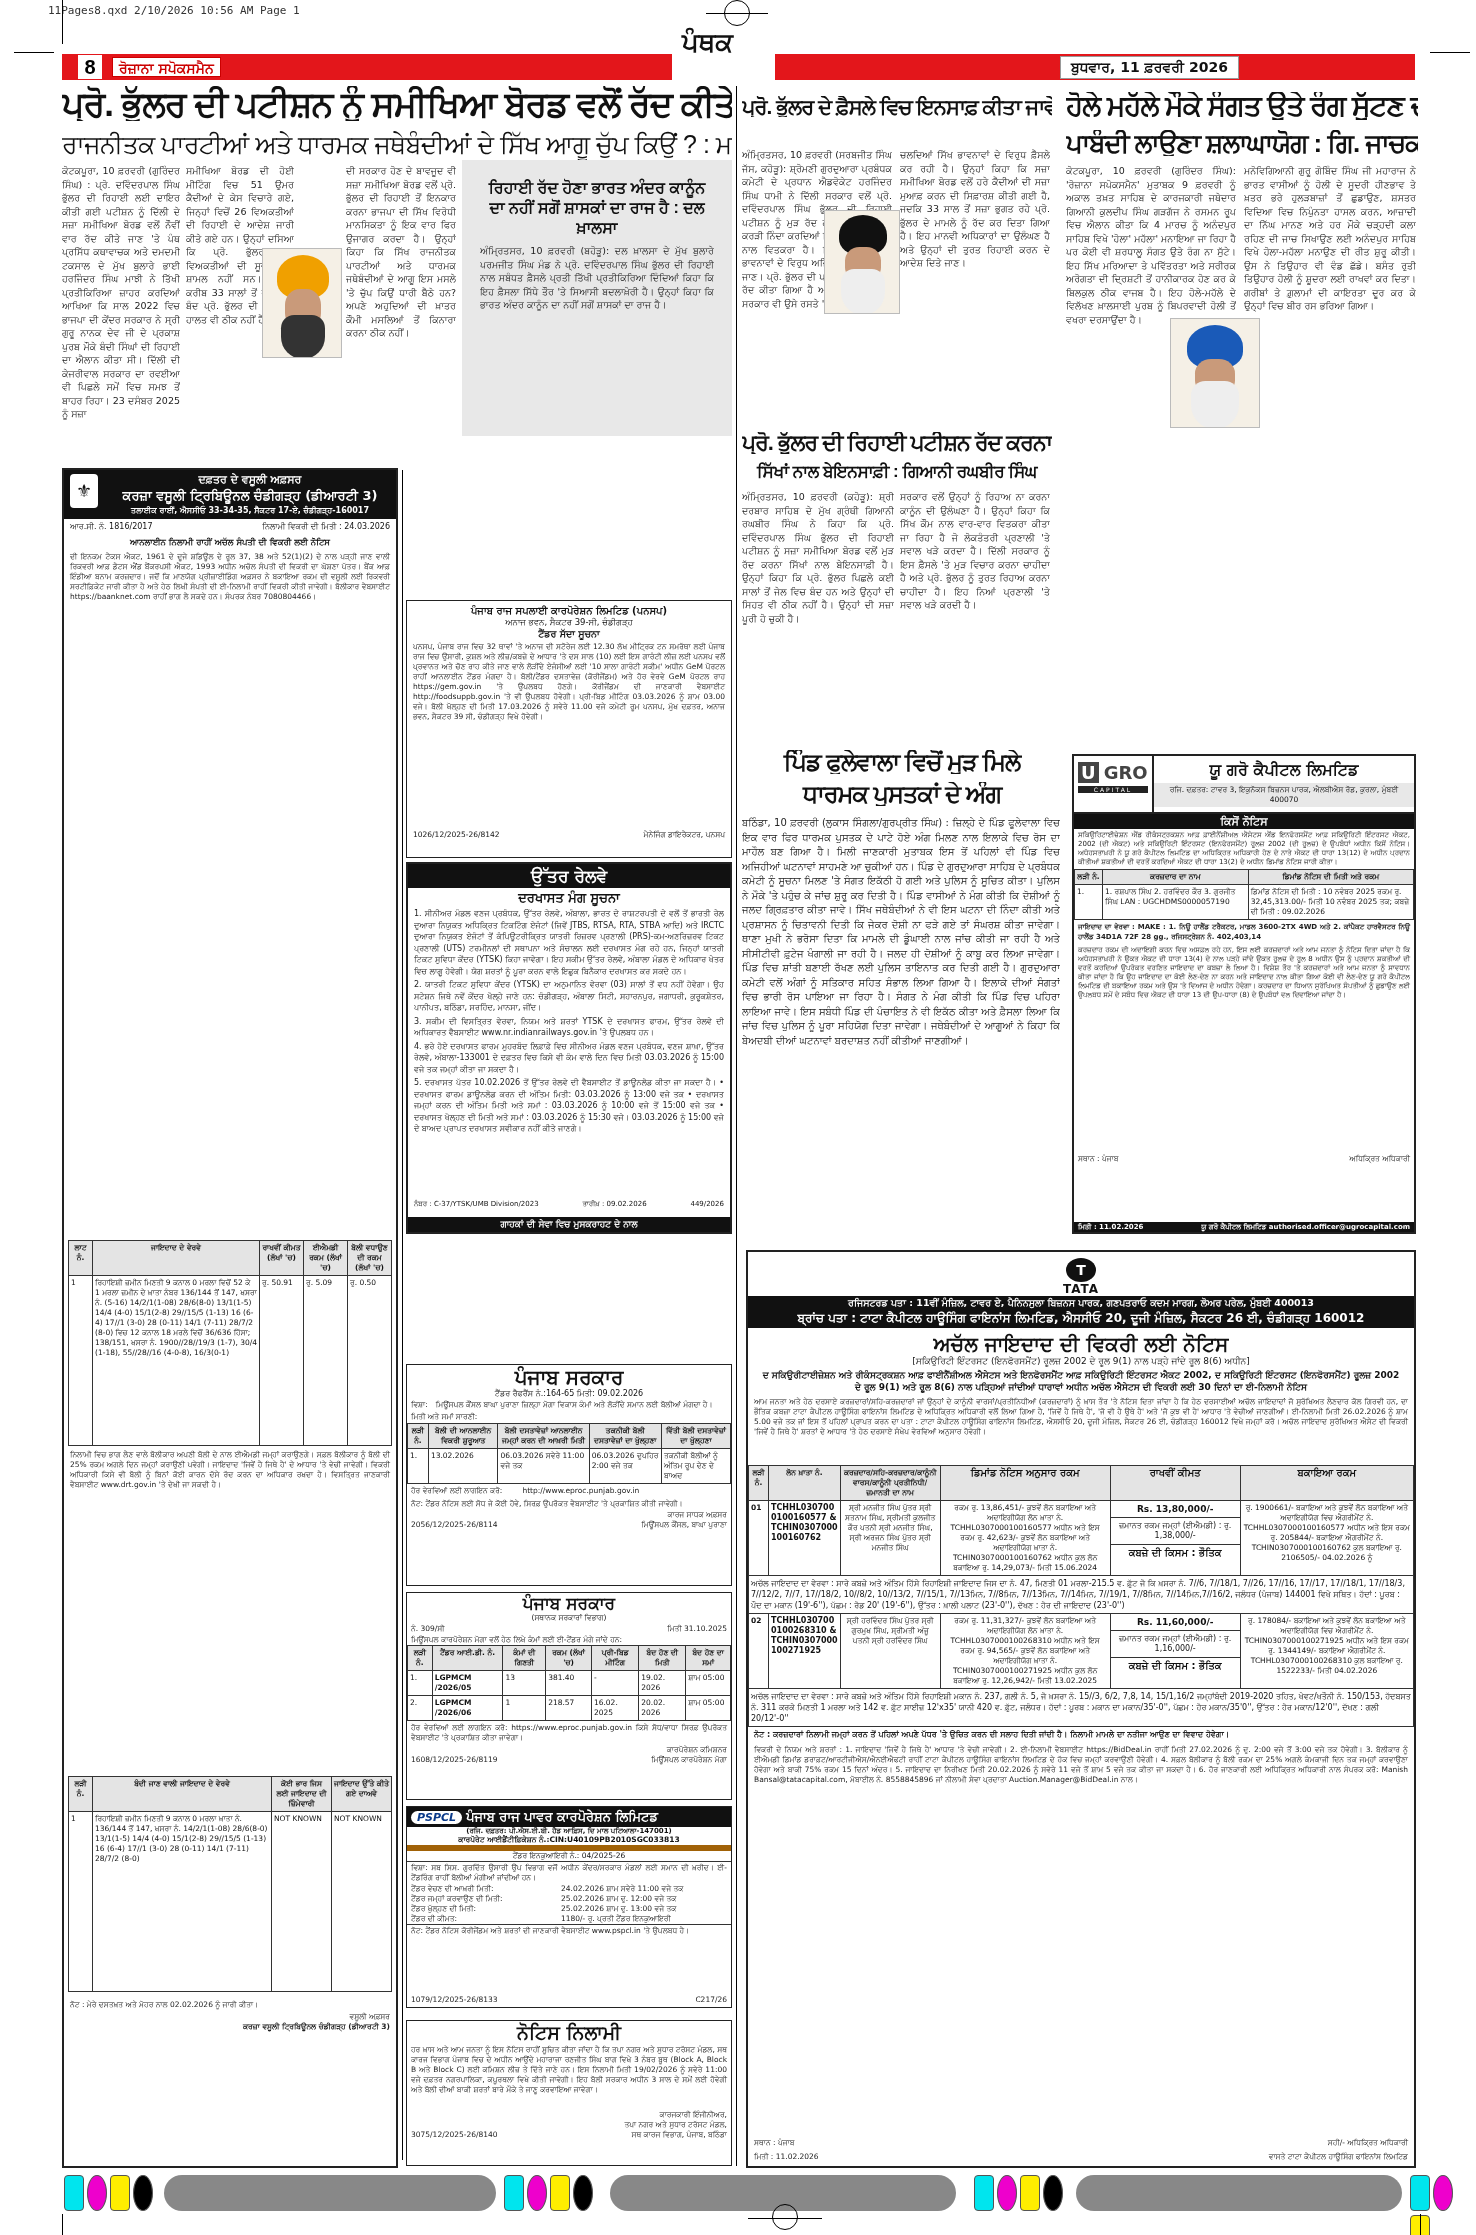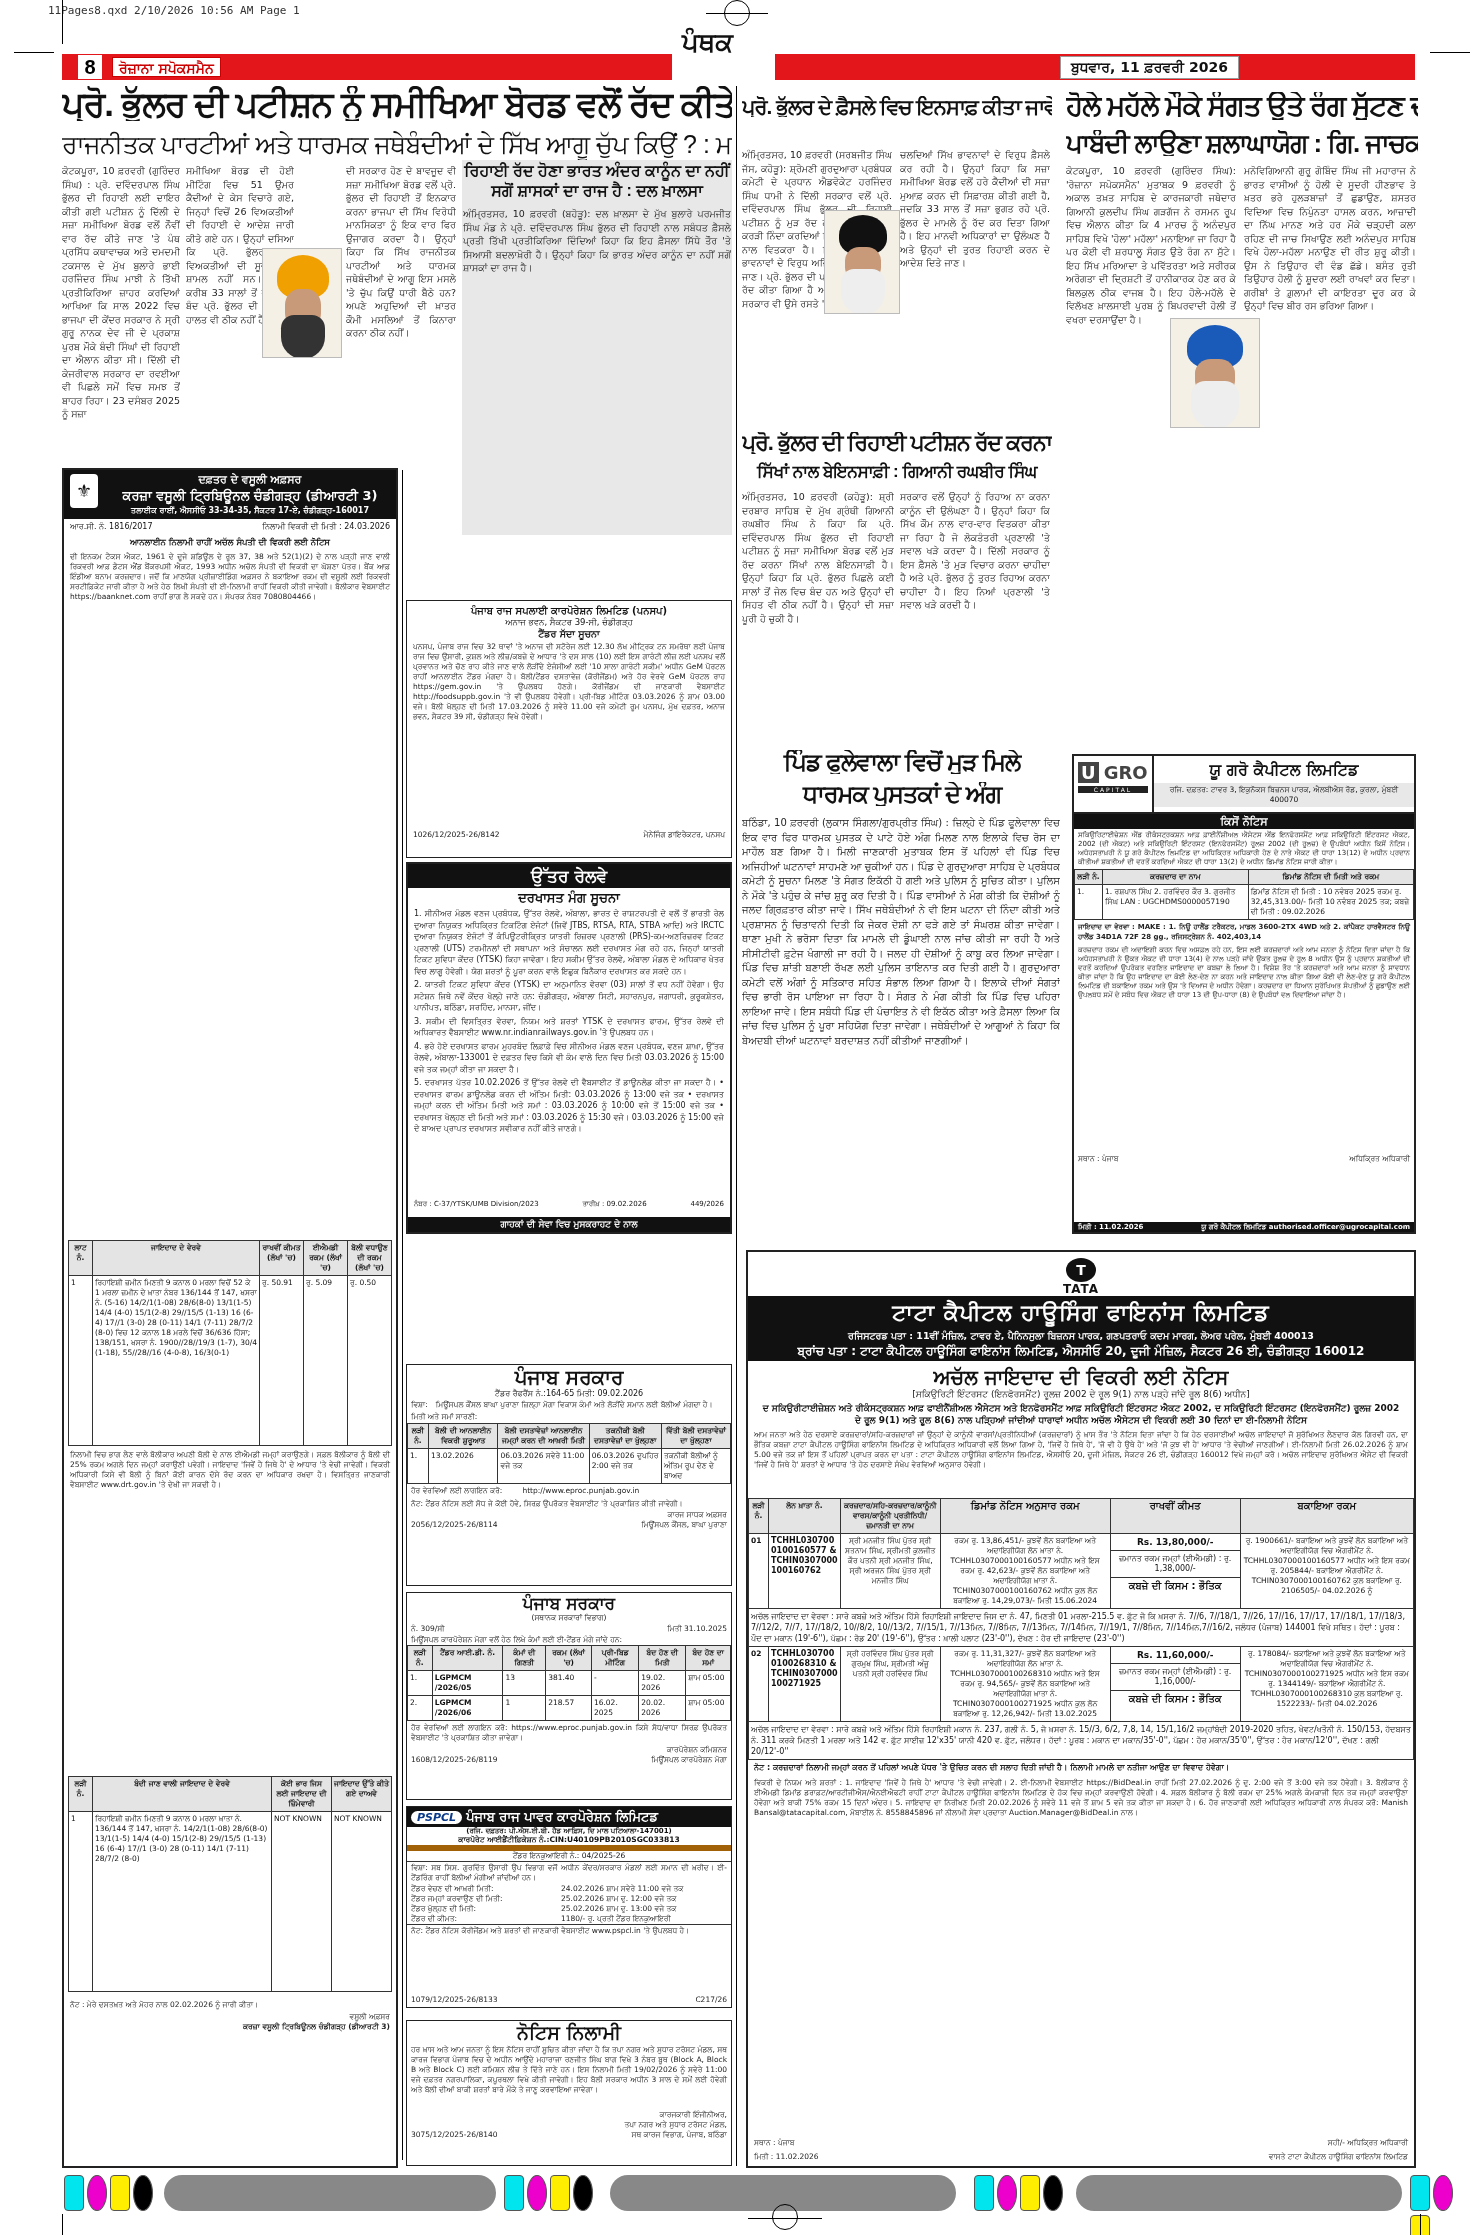--- a/index.html
+++ b/index.html
@@ -54,21 +54,21 @@
 <div class="abs subhl" style="left:62px;top:130px;width:670px;font-size:25px;text-align:center">ਰਾਜਨੀਤਕ ਪਾਰਟੀਆਂ ਅਤੇ ਧਾਰਮਕ ਜਥੇਬੰਦੀਆਂ ਦੇ ਸਿੱਖ ਆਗੂ ਚੁੱਪ ਕਿਉਂ ? : ਮਾਝੀ</div>
 <div class="abs col" style="left:62px;top:164px;width:118px;height:300px">ਕੋਟਕਪੂਰਾ, 10 ਫ਼ਰਵਰੀ (ਗੁਰਿੰਦਰ ਸਿੰਘ) : ਪ੍ਰੋ. ਦਵਿੰਦਰਪਾਲ ਸਿੰਘ ਭੁੱਲਰ ਦੀ ਰਿਹਾਈ ਲਈ ਦਾਇਰ ਕੀਤੀ ਗਈ ਪਟੀਸ਼ਨ ਨੂੰ ਦਿੱਲੀ ਦੇ ਸਜ਼ਾ ਸਮੀਖਿਆ ਬੋਰਡ ਵਲੋਂ ਨੌਵੀਂ ਵਾਰ ਰੱਦ ਕੀਤੇ ਜਾਣ 'ਤੇ ਪੰਥ ਪ੍ਰਸਿੱਧ ਕਥਾਵਾਚਕ ਅਤੇ ਦਮਦਮੀ ਟਕਸਾਲ ਦੇ ਮੁੱਖ ਬੁਲਾਰੇ ਭਾਈ ਹਰਜਿੰਦਰ ਸਿੰਘ ਮਾਝੀ ਨੇ ਤਿੱਖੀ ਪ੍ਰਤੀਕਿਰਿਆ ਜ਼ਾਹਰ ਕਰਦਿਆਂ ਆਖਿਆ ਕਿ ਸਾਲ 2022 ਵਿਚ ਭਾਜਪਾ ਦੀ ਕੇਂਦਰ ਸਰਕਾਰ ਨੇ ਸ੍ਰੀ ਗੁਰੂ ਨਾਨਕ ਦੇਵ ਜੀ ਦੇ ਪ੍ਰਕਾਸ਼ ਪੁਰਬ ਮੌਕੇ ਬੰਦੀ ਸਿੰਘਾਂ ਦੀ ਰਿਹਾਈ ਦਾ ਐਲਾਨ ਕੀਤਾ ਸੀ। ਦਿੱਲੀ ਦੀ ਕੇਜਰੀਵਾਲ ਸਰਕਾਰ ਦਾ ਰਵਈਆ ਵੀ ਪਿਛਲੇ ਸਮੇਂ ਵਿਚ ਸਮਝ ਤੋਂ ਬਾਹਰ ਰਿਹਾ। 23 ਦਸੰਬਰ 2025 ਨੂੰ ਸਜ਼ਾ</div>
 <div class="abs col" style="left:186px;top:164px;width:108px;height:300px">ਸਮੀਖਿਆ ਬੋਰਡ ਦੀ ਹੋਈ ਮੀਟਿੰਗ ਵਿਚ 51 ਉਮਰ ਕੈਦੀਆਂ ਦੇ ਕੇਸ ਵਿਚਾਰੇ ਗਏ, ਜਿਨ੍ਹਾਂ ਵਿਚੋਂ 26 ਵਿਅਕਤੀਆਂ ਦੀ ਰਿਹਾਈ ਦੇ ਆਦੇਸ਼ ਜਾਰੀ ਕੀਤੇ ਗਏ ਹਨ। ਉਨ੍ਹਾਂ ਦਸਿਆ ਕਿ ਪ੍ਰੋ. ਭੁੱਲਰ 26 ਵਿਅਕਤੀਆਂ ਦੀ ਸੂਚੀ ਵਿਚ ਸ਼ਾਮਲ ਨਹੀਂ ਸਨ। ਪਿਛਲੇ ਕਰੀਬ 33 ਸਾਲਾਂ ਤੋਂ ਜੇਲ ਵਿਚ ਬੰਦ ਪ੍ਰੋ. ਭੁੱਲਰ ਦੀ ਮਾਨਸਿਕ ਹਾਲਤ ਵੀ ਠੀਕ ਨਹੀਂ ਹੈ।</div>
 <div class="abs photo" style="left:262px;top:248px;width:80px;height:110px">
   <div class="turban" style="left:14px;top:6px;width:52px;height:44px;background:#f0a000"></div>
   <div class="face" style="left:22px;top:40px;width:36px;height:40px"></div>
   <div class="beard" style="left:18px;top:66px;width:44px;height:44px;background:#333"></div>
 </div>
 <div class="abs col" style="left:346px;top:164px;width:110px;height:300px">ਦੀ ਸਰਕਾਰ ਹੋਣ ਦੇ ਬਾਵਜੂਦ ਵੀ ਸਜ਼ਾ ਸਮੀਖਿਆ ਬੋਰਡ ਵਲੋਂ ਪ੍ਰੋ. ਭੁੱਲਰ ਦੀ ਰਿਹਾਈ ਤੋਂ ਇਨਕਾਰ ਕਰਨਾ ਭਾਜਪਾ ਦੀ ਸਿੱਖ ਵਿਰੋਧੀ ਮਾਨਸਿਕਤਾ ਨੂੰ ਇਕ ਵਾਰ ਫਿਰ ਉਜਾਗਰ ਕਰਦਾ ਹੈ। ਉਨ੍ਹਾਂ ਕਿਹਾ ਕਿ ਸਿੱਖ ਰਾਜਨੀਤਕ ਪਾਰਟੀਆਂ ਅਤੇ ਧਾਰਮਕ ਜਥੇਬੰਦੀਆਂ ਦੇ ਆਗੂ ਇਸ ਮਸਲੇ 'ਤੇ ਚੁੱਪ ਕਿਉਂ ਧਾਰੀ ਬੈਠੇ ਹਨ? ਅਪਣੇ ਅਹੁਦਿਆਂ ਦੀ ਖ਼ਾਤਰ ਕੌਮੀ ਮਸਲਿਆਂ ਤੋਂ ਕਿਨਾਰਾ ਕਰਨਾ ਠੀਕ ਨਹੀਂ।</div>
 
-<div class="abs grey" style="left:462px;top:160px;width:270px;height:375px;padding:1px">
+<div class="abs grey" style="left:462px;top:160px;width:270px;height:276px;padding:18px">
   <div class="hl" style="font-size:16px;white-space:normal;text-align:center;line-height:20px;letter-spacing:0">ਰਿਹਾਈ ਰੱਦ ਹੋਣਾ ਭਾਰਤ ਅੰਦਰ ਕਾਨੂੰਨ ਦਾ ਨਹੀਂ ਸਗੋਂ ਸ਼ਾਸਕਾਂ ਦਾ ਰਾਜ ਹੈ : ਦਲ ਖ਼ਾਲਸਾ</div>
   <div class="col" style="margin-top:6px;height:200px">ਅੰਮ੍ਰਿਤਸਰ, 10 ਫ਼ਰਵਰੀ (ਬਹੋੜੂ): ਦਲ ਖ਼ਾਲਸਾ ਦੇ ਮੁੱਖ ਬੁਲਾਰੇ ਪਰਮਜੀਤ ਸਿੰਘ ਮੰਡ ਨੇ ਪ੍ਰੋ. ਦਵਿੰਦਰਪਾਲ ਸਿੰਘ ਭੁੱਲਰ ਦੀ ਰਿਹਾਈ ਨਾਲ ਸਬੰਧਤ ਫ਼ੈਸਲੇ ਪ੍ਰਤੀ ਤਿੱਖੀ ਪ੍ਰਤੀਕਿਰਿਆ ਦਿੰਦਿਆਂ ਕਿਹਾ ਕਿ ਇਹ ਫ਼ੈਸਲਾ ਸਿੱਧੇ ਤੌਰ 'ਤੇ ਸਿਆਸੀ ਬਦਲਾਖ਼ੋਰੀ ਹੈ। ਉਨ੍ਹਾਂ ਕਿਹਾ ਕਿ ਭਾਰਤ ਅੰਦਰ ਕਾਨੂੰਨ ਦਾ ਨਹੀਂ ਸਗੋਂ ਸ਼ਾਸਕਾਂ ਦਾ ਰਾਜ ਹੈ।</div>
 </div>
 
 <div class="abs box" style="left:62px;top:468px;width:336px;height:1700px">
   <div class="boxhead" style="font-size:11px;padding:3px 0 0 40px">ਦਫ਼ਤਰ ਦੇ ਵਸੂਲੀ ਅਫ਼ਸਰ</div>
   <div class="boxhead" style="font-size:13px;padding:2px 0 0 40px">ਕਰਜ਼ਾ ਵਸੂਲੀ ਟ੍ਰਿਬਿਊਨਲ ਚੰਡੀਗੜ੍ਹ (ਡੀਆਰਟੀ 3)</div>
   <div class="boxhead" style="font-size:8px;padding:2px 0 3px 40px">ਤਲਾਈਕ ਰਾਈਂ, ਐਸਸੀਓ 33-34-35, ਸੈਕਟਰ 17-ਏ, ਚੰਡੀਗੜ੍ਹ-160017</div>
   <div class="abs" style="left:6px;top:4px;width:28px;height:34px;background:#fff;border-radius:4px;text-align:center;font-size:18px;line-height:34px">⚜</div>
   <div style="display:flex;justify-content:space-between;padding:3px 6px;font-size:8px">
@@ -350,21 +350,20 @@
     <span>ਮਿਤੀ : 11.02.2026</span>
     <span>ਯੂ ਗਰੋ ਕੈਪੀਟਲ ਲਿਮਟਿਡ authorised.officer@ugrocapital.com</span>
   </div>
 </div>
 
 <div class="abs box" style="left:746px;top:1250px;width:670px;height:918px">
   <div style="text-align:center;padding-top:6px">
     <div style="width:30px;height:24px;background:#111;border-radius:50%;margin:0 auto;color:#fff;font-size:14px;line-height:24px;font-weight:bold">T</div>
     <div style="font-weight:bold;font-size:12px;letter-spacing:1px">TATA</div>
   </div>
-  <div class="boxhead" style="font-size:22px;padding:4px 0;letter-spacing:1px">ਟਾਟਾ ਕੈਪੀਟਲ ਹਾਊਸਿੰਗ ਫਾਇਨਾਂਸ ਲਿਮਟਿਡ</div>
   <div class="boxhead" style="font-size:9.5px;padding:1px 0">ਰਜਿਸਟਰਡ ਪਤਾ : 11ਵੀਂ ਮੰਜ਼ਿਲ, ਟਾਵਰ ਏ, ਪੈਨਿਨਸੁਲਾ ਬਿਜ਼ਨਸ ਪਾਰਕ, ਗਣਪਤਰਾਓ ਕਦਮ ਮਾਰਗ, ਲੋਅਰ ਪਰੇਲ, ਮੁੰਬਈ 400013</div>
   <div class="boxhead" style="font-size:12px;padding:1px 8px 3px">ਬ੍ਰਾਂਚ ਪਤਾ : ਟਾਟਾ ਕੈਪੀਟਲ ਹਾਊਸਿੰਗ ਫਾਇਨਾਂਸ ਲਿਮਟਿਡ, ਐਸਸੀਓ 20, ਦੂਜੀ ਮੰਜ਼ਿਲ, ਸੈਕਟਰ 26 ਈ, ਚੰਡੀਗੜ੍ਹ 160012</div>
   <div style="text-align:center;font-weight:bold;font-size:20px;padding:4px 0 0">ਅਚੱਲ ਜਾਇਦਾਦ ਦੀ ਵਿਕਰੀ ਲਈ ਨੋਟਿਸ</div>
   <div style="text-align:center;font-size:9px">[ਸਕਿਉਰਿਟੀ ਇੰਟਰਸਟ (ਇਨਫੋਰਸਮੈਂਟ) ਰੂਲਜ਼ 2002 ਦੇ ਰੂਲ 9(1) ਨਾਲ ਪੜ੍ਹੇ ਜਾਂਦੇ ਰੂਲ 8(6) ਅਧੀਨ]</div>
   <div style="text-align:center;font-size:9px;padding:2px 12px;line-height:12px;font-weight:bold">ਦ ਸਕਿਉਰੀਟਾਈਜ਼ੇਸ਼ਨ ਅਤੇ ਰੀਕੰਸਟ੍ਰਕਸ਼ਨ ਆਫ਼ ਫਾਈਨੈਂਸ਼ੀਅਲ ਐਸੇਟਸ ਅਤੇ ਇਨਫੋਰਸਮੈਂਟ ਆਫ਼ ਸਕਿਉਰਿਟੀ ਇੰਟਰਸਟ ਐਕਟ 2002, ਦ ਸਕਿਉਰਿਟੀ ਇੰਟਰਸਟ (ਇਨਫੋਰਸਮੈਂਟ) ਰੂਲਜ਼ 2002 ਦੇ ਰੂਲ 9(1) ਅਤੇ ਰੂਲ 8(6) ਨਾਲ ਪੜ੍ਹਿਆਂ ਜਾਂਦੀਆਂ ਧਾਰਾਵਾਂ ਅਧੀਨ ਅਚੱਲ ਐਸੇਟਸ ਦੀ ਵਿਕਰੀ ਲਈ 30 ਦਿਨਾਂ ਦਾ ਈ-ਨਿਲਾਮੀ ਨੋਟਿਸ</div>
   <div class="tiny" style="padding:2px 6px;height:70px">ਆਮ ਜਨਤਾ ਅਤੇ ਹੇਠ ਦਰਸਾਏ ਕਰਜ਼ਦਾਰਾਂ/ਸਹਿ-ਕਰਜ਼ਦਾਰਾਂ ਜਾਂ ਉਨ੍ਹਾਂ ਦੇ ਕਾਨੂੰਨੀ ਵਾਰਸਾਂ/ਪ੍ਰਤੀਨਿਧੀਆਂ (ਕਰਜ਼ਦਾਰਾਂ) ਨੂੰ ਖ਼ਾਸ ਤੌਰ 'ਤੇ ਨੋਟਿਸ ਦਿਤਾ ਜਾਂਦਾ ਹੈ ਕਿ ਹੇਠ ਦਰਸਾਈਆਂ ਅਚੱਲ ਜਾਇਦਾਦਾਂ ਜੋ ਸੁਰੱਖਿਅਤ ਲੈਣਦਾਰ ਕੋਲ ਗਿਰਵੀ ਹਨ, ਦਾ ਭੌਤਿਕ ਕਬਜ਼ਾ ਟਾਟਾ ਕੈਪੀਟਲ ਹਾਊਸਿੰਗ ਫਾਇਨਾਂਸ ਲਿਮਟਿਡ ਦੇ ਅਧਿਕ੍ਰਿਤ ਅਧਿਕਾਰੀ ਵਲੋਂ ਲਿਆ ਗਿਆ ਹੈ, 'ਜਿਵੇਂ ਹੈ ਜਿਥੇ ਹੈ', 'ਜੋ ਵੀ ਹੈ ਉਥੇ ਹੈ' ਅਤੇ 'ਜੋ ਕੁਝ ਵੀ ਹੈ' ਆਧਾਰ 'ਤੇ ਵੇਚੀਆਂ ਜਾਣਗੀਆਂ। ਈ-ਨਿਲਾਮੀ ਮਿਤੀ 26.02.2026 ਨੂੰ ਸ਼ਾਮ 5.00 ਵਜੇ ਤਕ ਜਾਂ ਇਸ ਤੋਂ ਪਹਿਲਾਂ ਪ੍ਰਾਪਤ ਕਰਨ ਦਾ ਪਤਾ : ਟਾਟਾ ਕੈਪੀਟਲ ਹਾਊਸਿੰਗ ਫਾਇਨਾਂਸ ਲਿਮਟਿਡ, ਐਸਸੀਓ 20, ਦੂਜੀ ਮੰਜ਼ਿਲ, ਸੈਕਟਰ 26 ਈ, ਚੰਡੀਗੜ੍ਹ 160012 ਵਿਖੇ ਜਮ੍ਹਾਂ ਕਰੋ। ਅਚੱਲ ਜਾਇਦਾਦ ਸੁਰੱਖਿਅਤ ਐਸੇਟ ਦੀ ਵਿਕਰੀ 'ਜਿਵੇਂ ਹੈ ਜਿਥੇ ਹੈ' ਸ਼ਰਤਾਂ ਦੇ ਆਧਾਰ 'ਤੇ ਹੇਠ ਦਰਸਾਏ ਸੰਖੇਪ ਵੇਰਵਿਆਂ ਅਨੁਸਾਰ ਹੋਵੇਗੀ।</div>
   <table>
     <tbody>
         <tr>
       <th style="width:20px">ਲੜੀ ਨੰ.</th>

